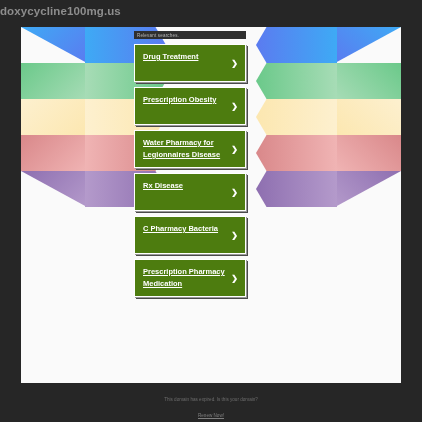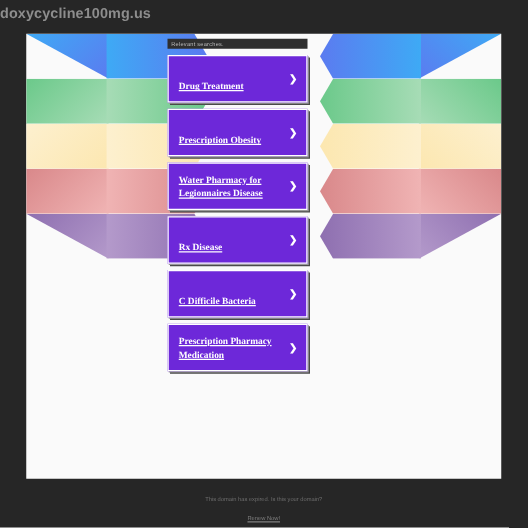--- a/index.html
+++ b/index.html
@@ -98,30 +98,29 @@
     color: #b9b9b9;
     background: #2f2f2f;
     padding: 1.5px 3px;
     letter-spacing: .2px;
     white-space: nowrap;
     overflow: hidden;
   }
   .search-item {
     position: relative;
     margin-top: 5px;
-    background: #6d28d9;
+    background: #4d7c0f;
     border: 1px solid #ffffff;
     box-shadow: 1px 1px 0 0 #9a9a9a, 2px 2px 0 0 #4a4a4a;
     min-height: 38px;
     display: flex;
-    align-items: flex-end;
+    align-items: flex-start;
     box-sizing: border-box;
     padding: 6px 16px 6px 8px;
     cursor: pointer;
-    font-family: Liberation Serif, serif;
   }
   .search-item-label {
     font-size: 7.5px;
     font-weight: bold;
     color: #ffffff;
     text-decoration: underline;
     line-height: 1.55;
   }
   .chev {
     position: absolute;
@@ -224,21 +223,21 @@
     <span class="search-item-label">Water Pharmacy for Legionnaires Disease</span>
     <span class="chev">❯</span>
   </div>
 
   <div class="search-item">
     <span class="search-item-label">Rx Disease</span>
     <span class="chev">❯</span>
   </div>
 
   <div class="search-item">
-    <span class="search-item-label">C Difficile Bacteria</span>
+    <span class="search-item-label">C Pharmacy Bacteria</span>
     <span class="chev">❯</span>
   </div>
 
   <div class="search-item">
     <span class="search-item-label">Prescription Pharmacy Medication</span>
     <span class="chev">❯</span>
   </div>
 </div>
 
 <div class="footer">

